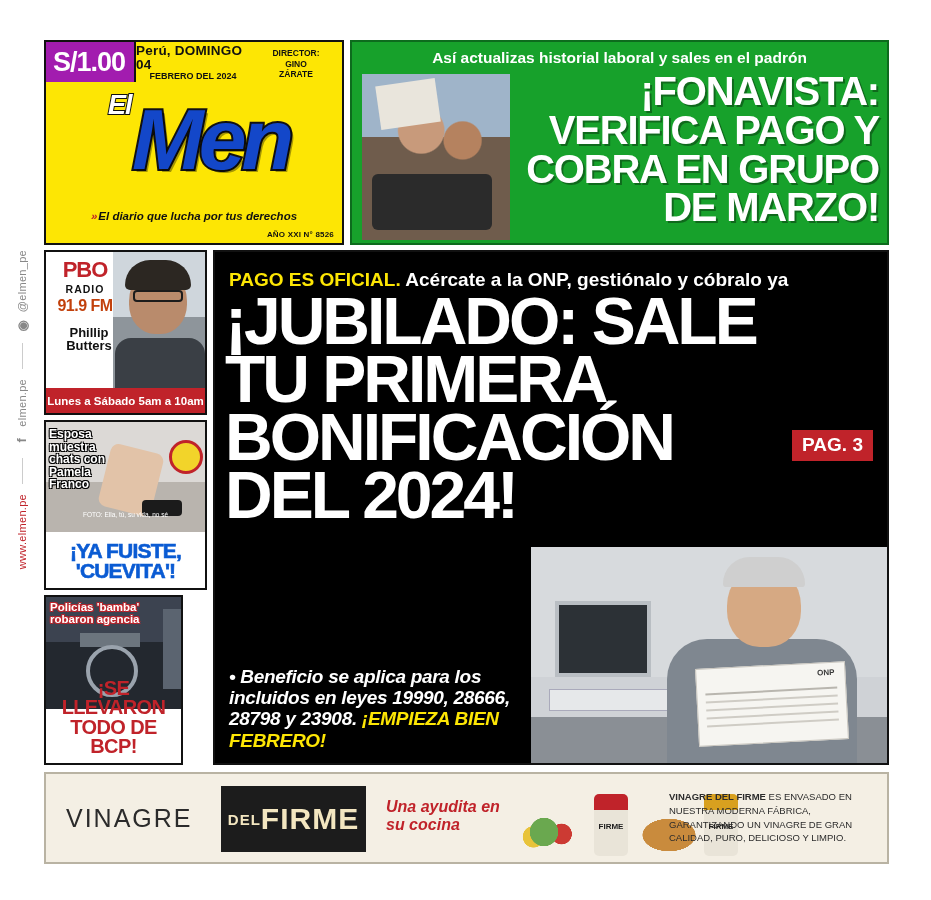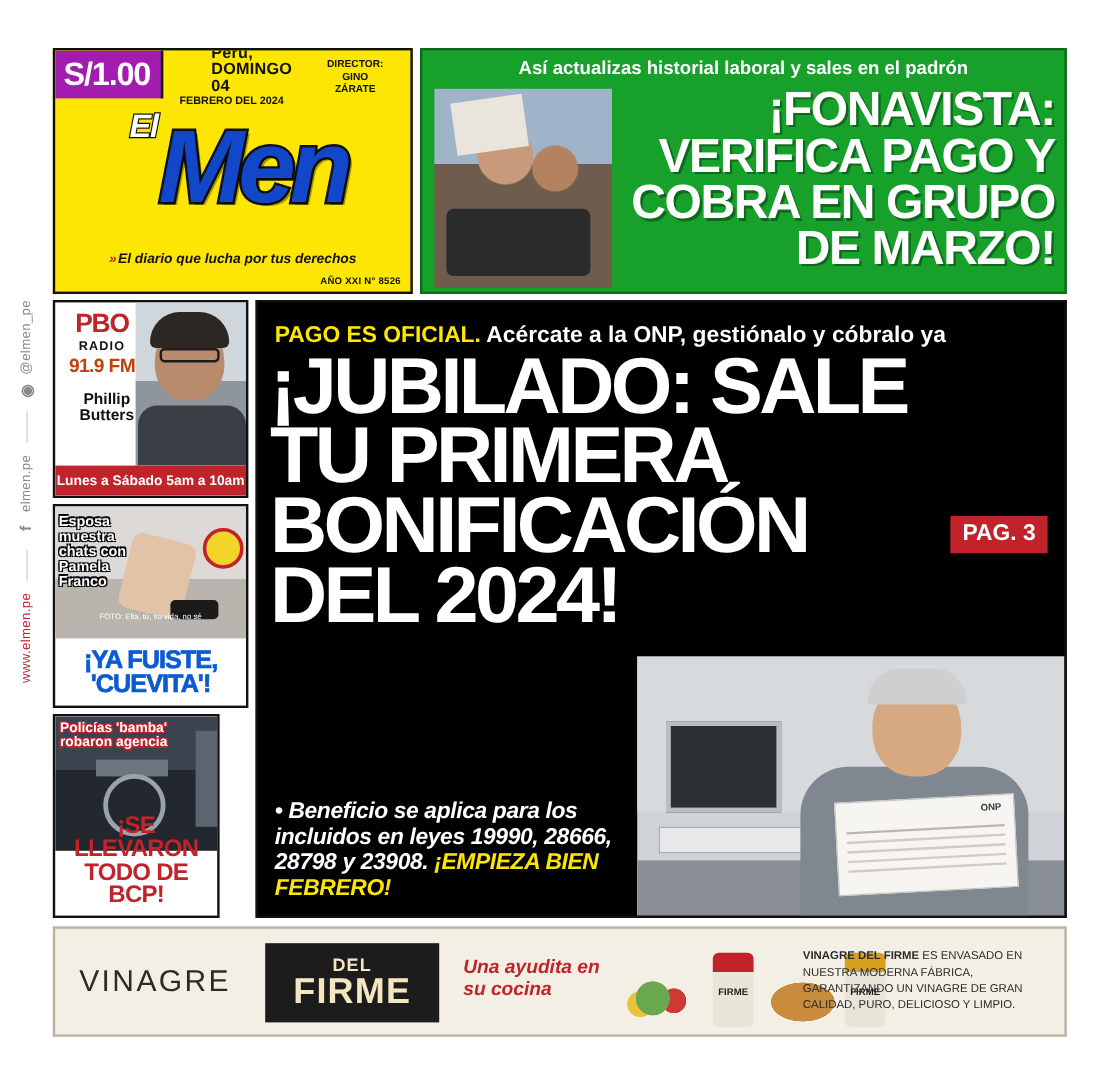--- a/index.html
+++ b/index.html
@@ -64,21 +64,21 @@
     border-right: 2px solid #111;
     letter-spacing: -1px;
   }
   .mh-date {
     flex: 1;
     display: flex; flex-direction: column;
     align-items: center; justify-content: center;
     line-height: 1.05;
     padding-top: 2px;
   }
-  .mh-date .l1 { font-size: 13.5px; font-weight: bold; color: #111; letter-spacing: .2px; margin-left: 40px; }
+  .mh-date .l1 { font-size: 13.5px; font-weight: bold; color: #111; letter-spacing: .2px; }
   .mh-date .l2 { font-size: 9px; font-weight: bold; color: #111; }
   .mh-dir {
     width: 92px;
     font-size: 8.5px; font-weight: bold; color: #111;
     text-align: center;
     line-height: 1.25;
     padding-top: 6px;
   }
   .mh-logo-wrap {
     position: relative; height: 122px; text-decoration: underline;
@@ -345,21 +345,21 @@
   }
   .ad-vinagre {
     position: absolute; left: 20px; top: 30px;
     font-size: 25px; color: #2b2b2b; letter-spacing: 2px;
   }
   .ad-brand {
     position: absolute; left: 175px; top: 12px;
     width: 145px; height: 66px;
     background: #1c1c1c;
     color: #f3e6c0;
-    display: flex; flex-direction: column;
+    display: flex; flex-direction: row;
     align-items: center; justify-content: center;
     line-height: 1;
   }
   .ad-brand .del { font-size: 15px; font-weight: bold; letter-spacing: 1px; }
   .ad-brand .firme { font-size: 30px; font-weight: bold; letter-spacing: 1px; }
   .ad-tag {
     position: absolute; left: 340px; top: 24px;
     width: 130px;
     color: #c0232a; font-weight: bold; font-style: italic;
     font-size: 16px; line-height: 1.1;

